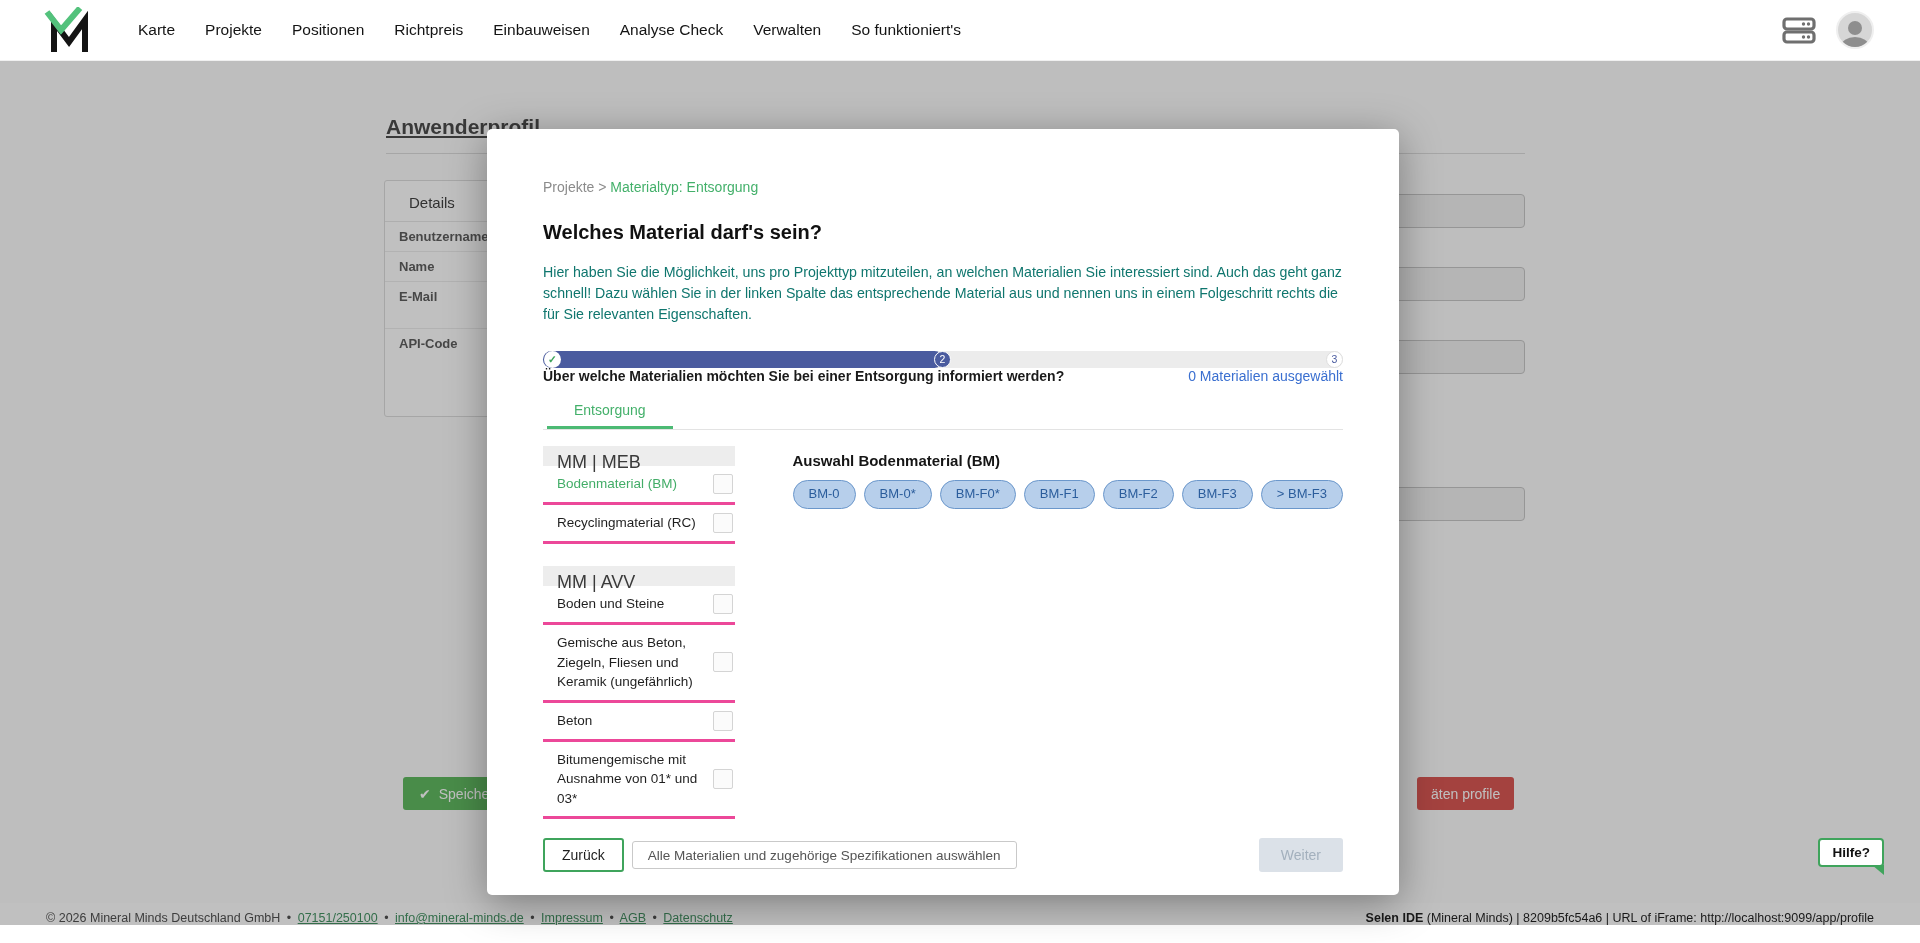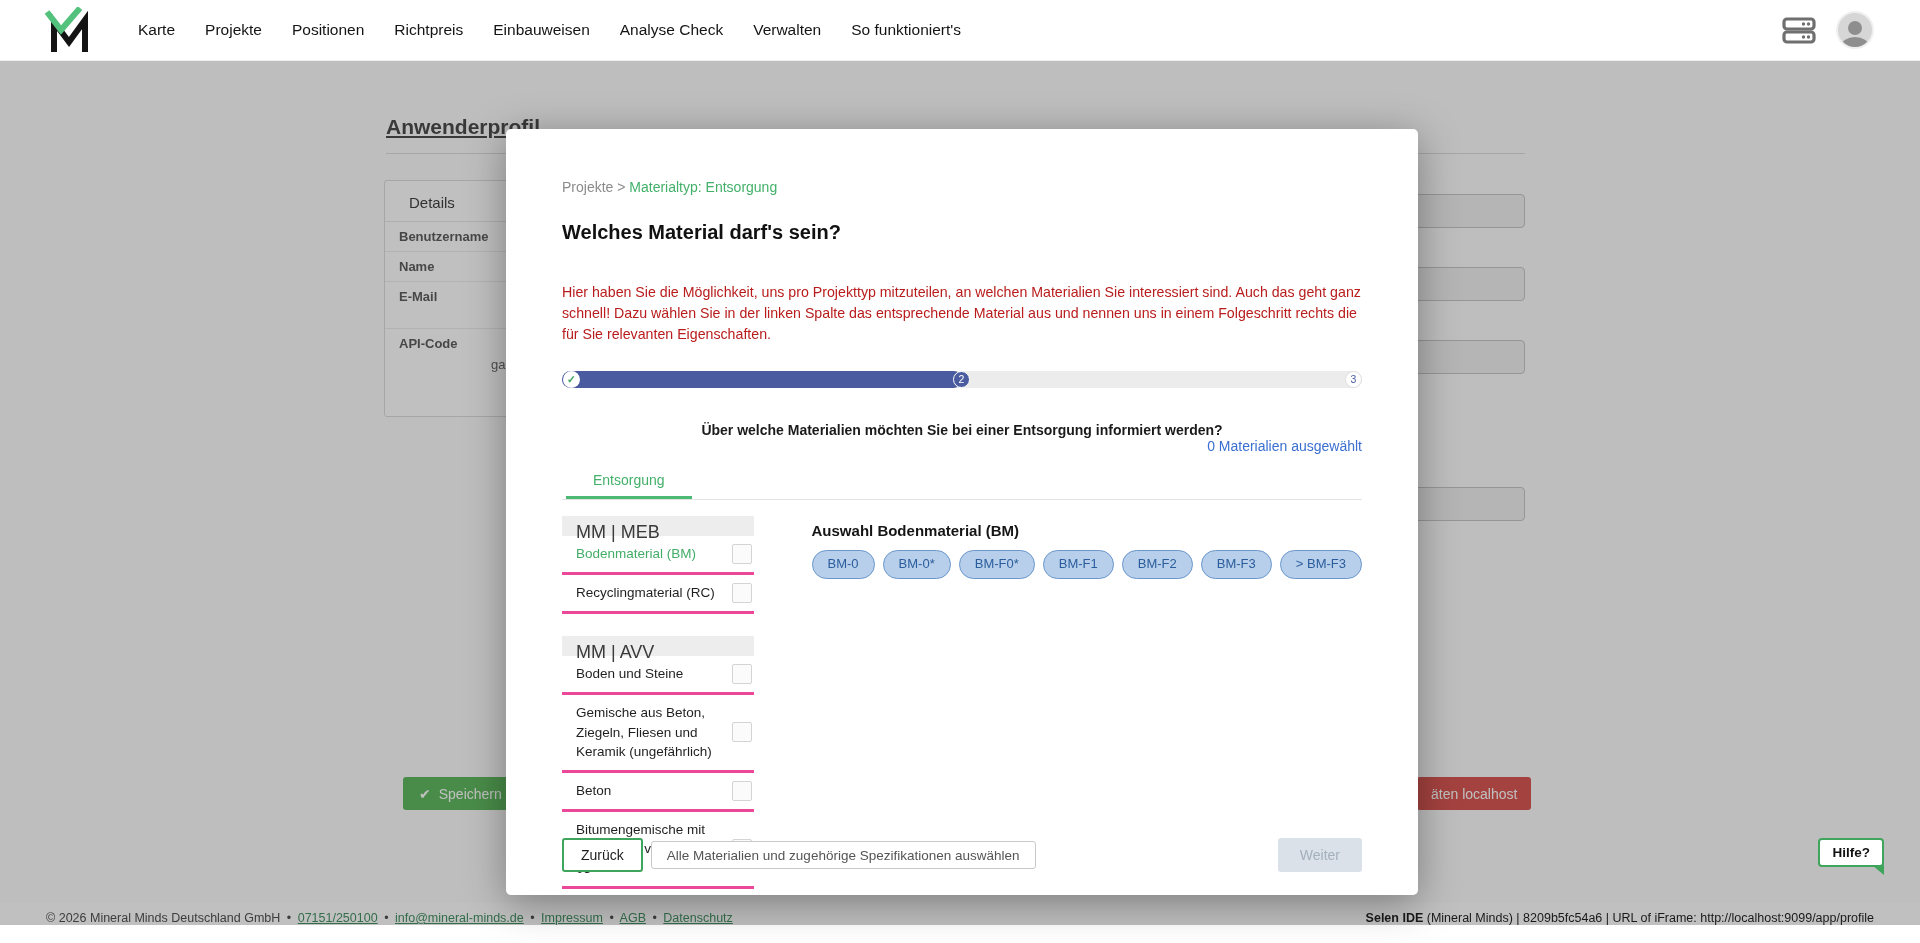--- a/index.html
+++ b/index.html
@@ -28,34 +28,34 @@
   .detail-row.last { border-bottom:none; }
   .api-value { font-weight:normal; color:#666; margin:6px 0 0 92px; font-size:13px; }
   .save-btn { position:absolute; left:403px; top:716px; height:33px; padding:0 16px; background:#5cb85c; color:#fff; border:none; border-radius:3px; font-size:14px; display:flex; align-items:center; gap:8px; cursor:pointer; font-family:inherit; }
   .danger-btn { position:absolute; left:1417px; top:716px; height:33px; padding:0 14px; background:#d9534f; color:#fff; border:none; border-radius:3px; font-size:14px; cursor:pointer; font-family:inherit; }
   .ghost-input { position:absolute; left:1213px; width:312px; height:34px; background:#f0f0f0; border:1px solid #c6c6c6; border-radius:4px; }
 
   
   .dim-overlay { position:absolute; left:0; top:61px; right:0; height:864px; background:rgba(22,22,22,0.27); z-index:40; }
 
   
-  .modal { position:absolute; left:506px; top:129px; width:912px; height:766px; background:#fff; border-radius:5px; box-shadow:0 8px 40px rgba(0,0,0,.35); z-index:50; padding:50px 56px 0 56px; }
+  .modal { position:absolute; left:487px; top:129px; width:912px; height:766px; background:#fff; border-radius:5px; box-shadow:0 8px 40px rgba(0,0,0,.35); z-index:50; padding:50px 56px 0 56px; }
   .breadcrumb { font-size:14px; color:#8b8b8b; }
   .breadcrumb .current { color:#43b06a; }
   .modal-title { margin-top:26px; font-size:20px; font-weight:bold; color:#111; }
-  .modal-intro { margin-top:38px; font-size:14.2px; line-height:21px; color:#b91c1c; }
+  .modal-intro { margin-top:18px; font-size:14.2px; line-height:21px; color:#0f766e; }
 
   .progress { position:relative; margin-top:26px; height:17px; background:#ececec; border-radius:9px; }
   .progress-fill { position:absolute; left:0; top:0; bottom:0; background:#4a5b9f; border-radius:9px; }
   .step { position:absolute; top:0; width:17px; height:17px; border-radius:50%; font-size:10.5px; line-height:17px; text-align:center; }
   .step-1 { left:1px; background:#fff; color:#3fa45c; font-weight:bold; }
   .step-2 { left:calc(50% - 9px); background:#4a5b9f; color:#fff; border:1.5px solid #fff; line-height:14px; }
   .step-3 { right:0; background:#fff; color:#4a5b9f; border:1px solid #dedede; line-height:15px; }
 
-  .question-row { margin-top:34px; display:flex; align-items:center;flex-direction:column; }
+  .question-row { display:flex; align-items:flex-end; }
   .question { font-size:14px; font-weight:bold; color:#1a1a1a; }
   .selected-count { margin-left:auto; font-size:14px; font-weight:500; color:#3a6fd0; }
 
   .tabs { margin-top:10px; border-bottom:1px solid #e3e3e3; }
   .tab { display:inline-block; margin-left:4px; padding:8px 27px 8px 27px; font-size:14px; color:#43b06a; border-bottom:3px solid #4cba74; cursor:pointer; }
 
   .columns { margin-top:16px; display:flex; }
   .mat-list { width:232px; }
   .group-header { height:20px; line-height:33px; background:#ededed; padding-left:14px; font-size:18px; color:#3a3a3a; }
   .group-header.second { margin-top:22px; }
@@ -144,21 +144,21 @@
 
   <div class="ghost-input" style="top:133px"></div>
   <div class="ghost-input" style="top:206px"></div>
   <div class="ghost-input" style="top:279px"></div>
   <div class="ghost-input" style="top:426px"></div>
 
   <button class="save-btn">
     <span>✔</span>
     <span>Speichern</span>
   </button>
-  <button class="danger-btn">äten localhost</button>
+  <button class="danger-btn">äten profile</button>
 </div>
 
 <div class="dim-overlay"></div>
 
 <div class="modal">
   <div class="breadcrumb">
     <span>Projekte &gt;</span>
     <span class="current"> <span>Materialtyp: Entsorgung</span></span>
   </div>
 

